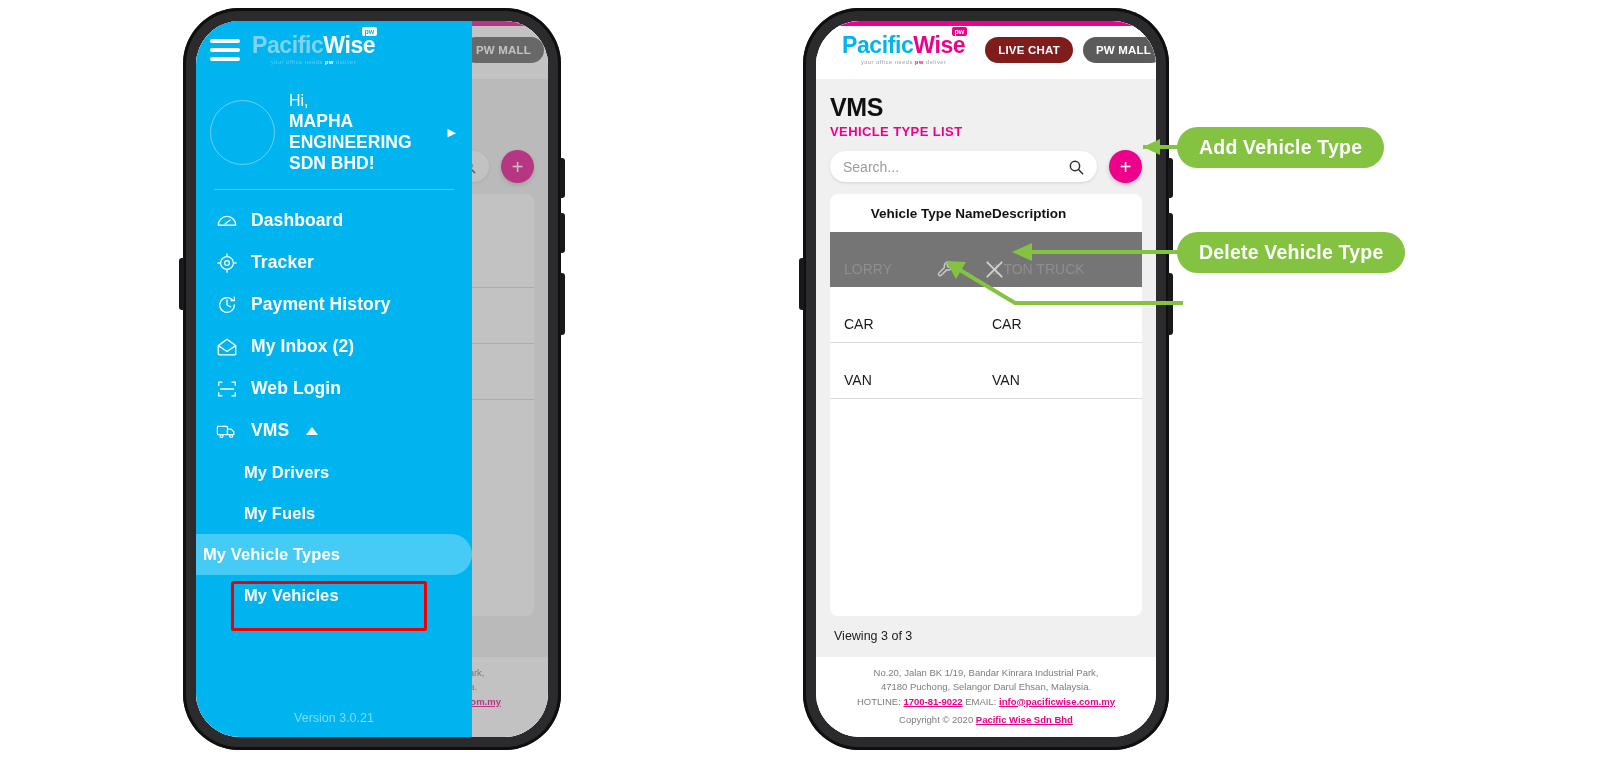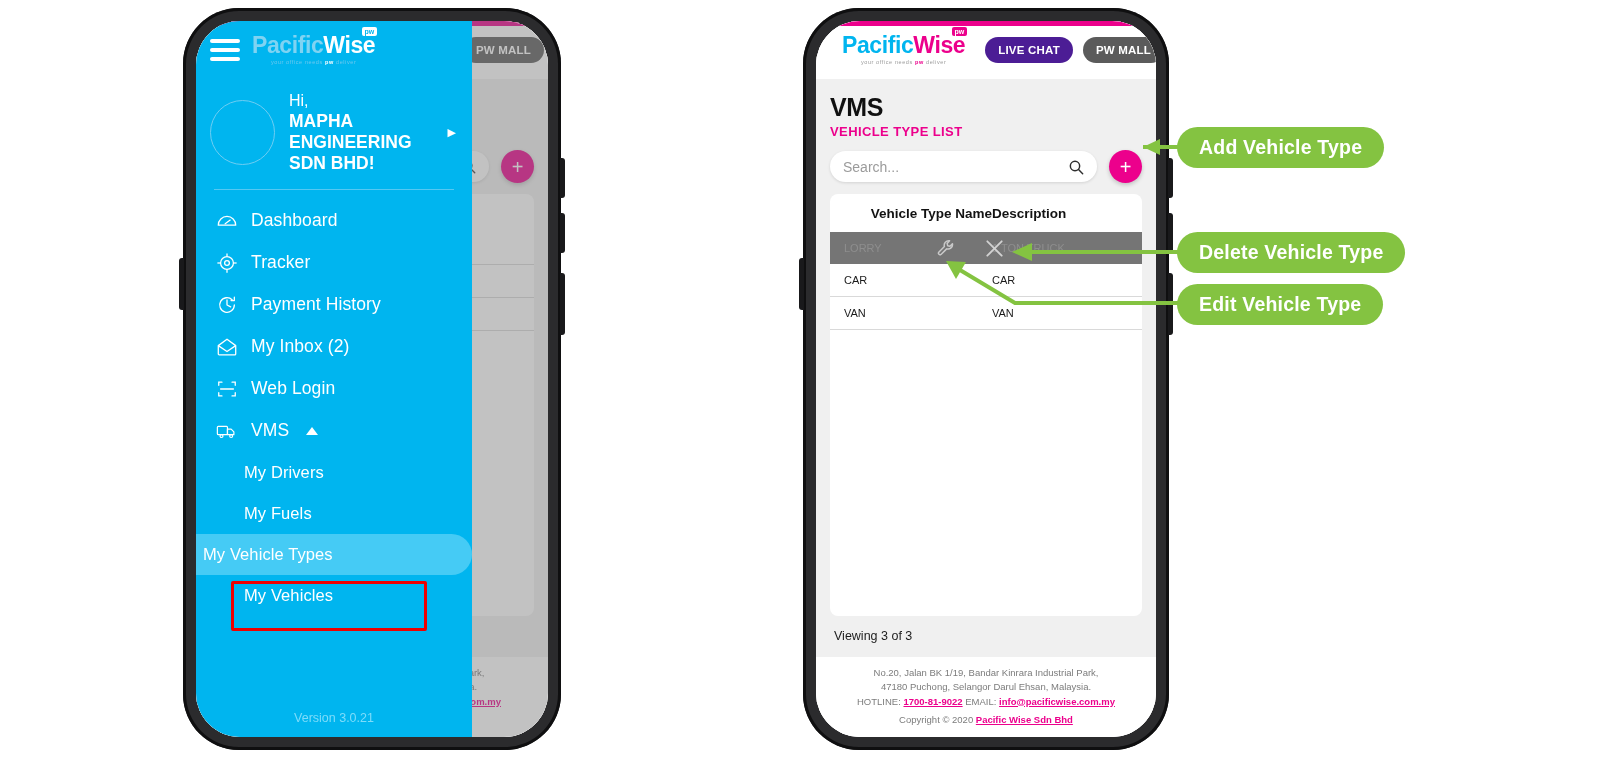--- a/index.html
+++ b/index.html
@@ -68,21 +68,21 @@
   .logo-sub {
     font-size: 5.5px; letter-spacing: 0.6px; color: #9a9a9a;
     margin-top: 3px; text-align: center; white-space: nowrap;
   }
   .logo-sub b { color: #ec008c; }
 
   .pill {
     border-radius: 16px; color: #fff; font-size: 11.5px; font-weight: bold;
     padding: 7px 13px; white-space: nowrap; letter-spacing: 0.2px; cursor: pointer;
   }
-  .pill.chat { background: #4c1d95; }
+  .pill.chat { background: #7f1d1d; }
   .pill.mall { background: #5b5b5b; }
 
   .page-body { flex: 1 1 auto; background: #f0f0f0; padding: 14px 14px 0 14px; overflow: hidden; display:flex; flex-direction:column; }
   .page-title { font-size: 25px; font-weight: bold; color: #101010; letter-spacing: -0.4px; }
   .page-subtitle { font-size: 13px; font-weight: bold; color: #ec008c; letter-spacing: 0.4px; margin-top: 2px; }
 
   .search-row { display: flex; align-items: center; gap: 12px; margin-top: 11px; }
   .search-box {
     flex: 1 1 auto; height: 31px; background: #fff; border-radius: 16px;
     display: flex; align-items: center; padding: 0 13px;
@@ -104,21 +104,21 @@
     margin-top: 11px; background: #fff; border-radius: 8px;
     flex: 1 1 auto; display: flex; flex-direction: column; overflow: hidden;
   }
   .thead { display: flex; padding: 12px 14px 11px 14px; text-align: right; }
   .thead span { font-size: 13.5px; font-weight: bold; color: #121212; }
   .thead .c1 { width: 148px; }
   .trow {
     display: flex; padding: 10px 14px; position: relative;
     border-bottom: 1px solid #d9d9d9; margin: 0 0px;
   }
-  .trow span { font-size: 11px; color: #1a1a1a; }
+  .trow span { font-size: 14px; color: #1a1a1a; margin-top: 19px; }
   .trow .c1 { width: 148px; }
   .trow.active { background: #757575; border-bottom: 0; }
   .trow.active span { color: #8e8e8e; }
   .row-actions {
     position: absolute; inset: 0; display: flex; align-items: center;
     padding-left: 106px; gap: 26px; pointer-events: none;
   }
   .row-actions svg { display: block; }
 
   .viewing { font-size: 12.5px; color: #1c1c1c; padding: 13px 4px 14px 4px; }
@@ -150,21 +150,21 @@
   .greet .hi { font-size: 16px; }
   .greet .nm { font-size: 17.5px; font-weight: bold; }
   .caret-right { font-size: 11px; color: #fff; padding-right: 6px; }
   .divider { height: 1px; background: #55c8f2; margin: 0 18px 10px 18px; }
 
   .menu { flex: 1 1 auto; }
   .mitem {
     display: flex; align-items: center; gap: 13px;
     padding: 10px 18px 10px 20px; cursor: pointer; position: relative;
   }
-  .mitem .lbl { font-size: 17.5px; font-weight: normal; letter-spacing: .1px; text-align: right; }
+  .mitem .lbl { font-size: 17.5px; font-weight: bold; letter-spacing: .1px; text-align: right; }
   .mitem .ico { width: 22px; height: 22px; flex: 0 0 22px; display:flex; align-items:center; justify-content:center; }
   .sub .lbl { font-size: 16.5px; }
   .sub { padding: 11px 18px 11px 48px; }
   .sub.selected { background: #45cbf5; }
   .sub.selected::after {
     content: ""; position: absolute; left: 0; right: 0; top: 0; bottom: 0;
     border-radius: 0 20px 20px 0;
   }
   .redbox {
     position: absolute; border: 3px solid #ee0000; border-radius: 2px;
@@ -488,15 +488,14 @@
 
     <line x1="1192" y1="252" x2="1030" y2="252" stroke="#84c341" stroke-width="4"></line>
     <polygon points="1012,252 1032,243 1032,261" fill="#84c341"></polygon>
 
     <polyline points="1183,303 1015,303 960,270" fill="none" stroke="#84c341" stroke-width="4"></polyline>
     <polygon points="946,261 966,262 956,279" fill="#84c341"></polygon>
   </svg>
 
   <div class="callout" style="left:1177px; top:127px;">Add Vehicle Type</div>
   <div class="callout" style="left:1177px; top:232px;">Delete Vehicle Type</div>
-  <div class="callout" style="left:1177px; top:284px;">Edit Vehicle Type</div>
 
 </div>
 
 </body></html>

